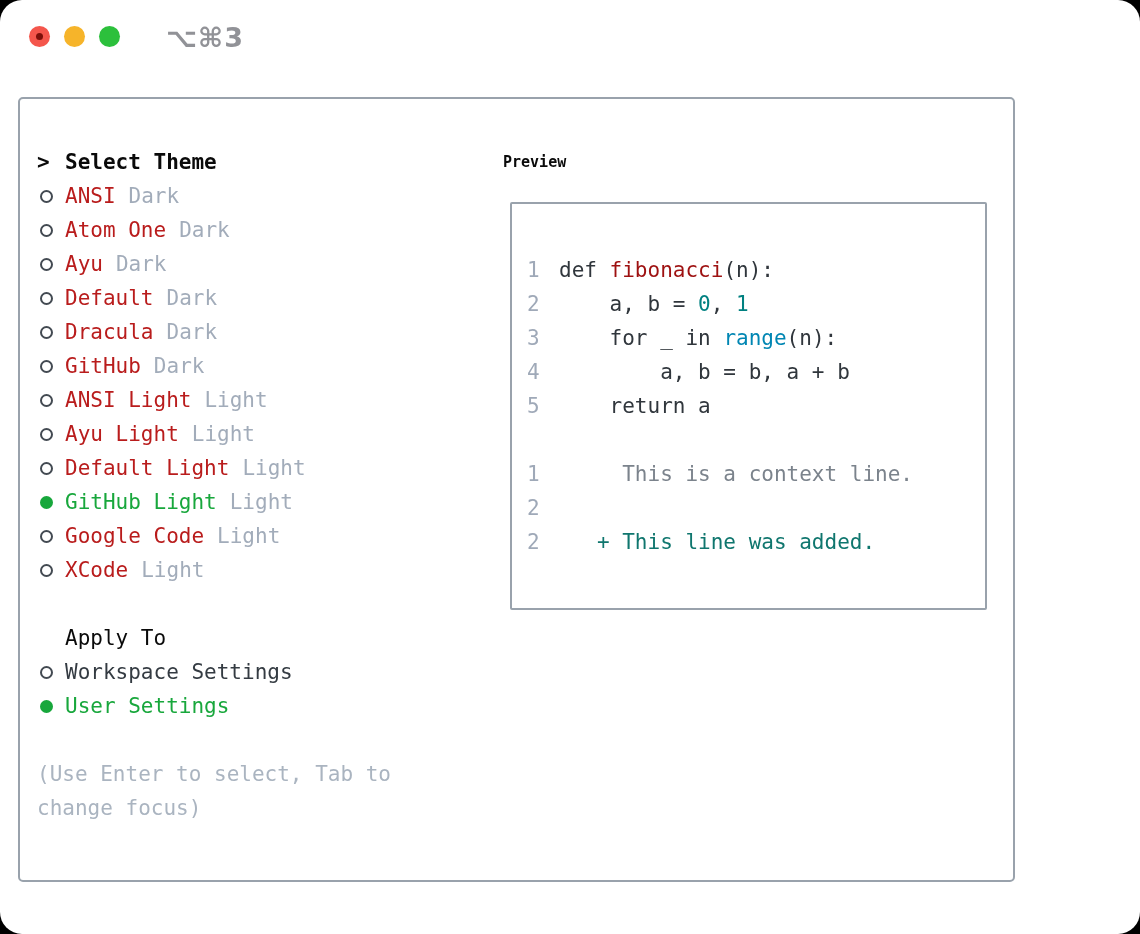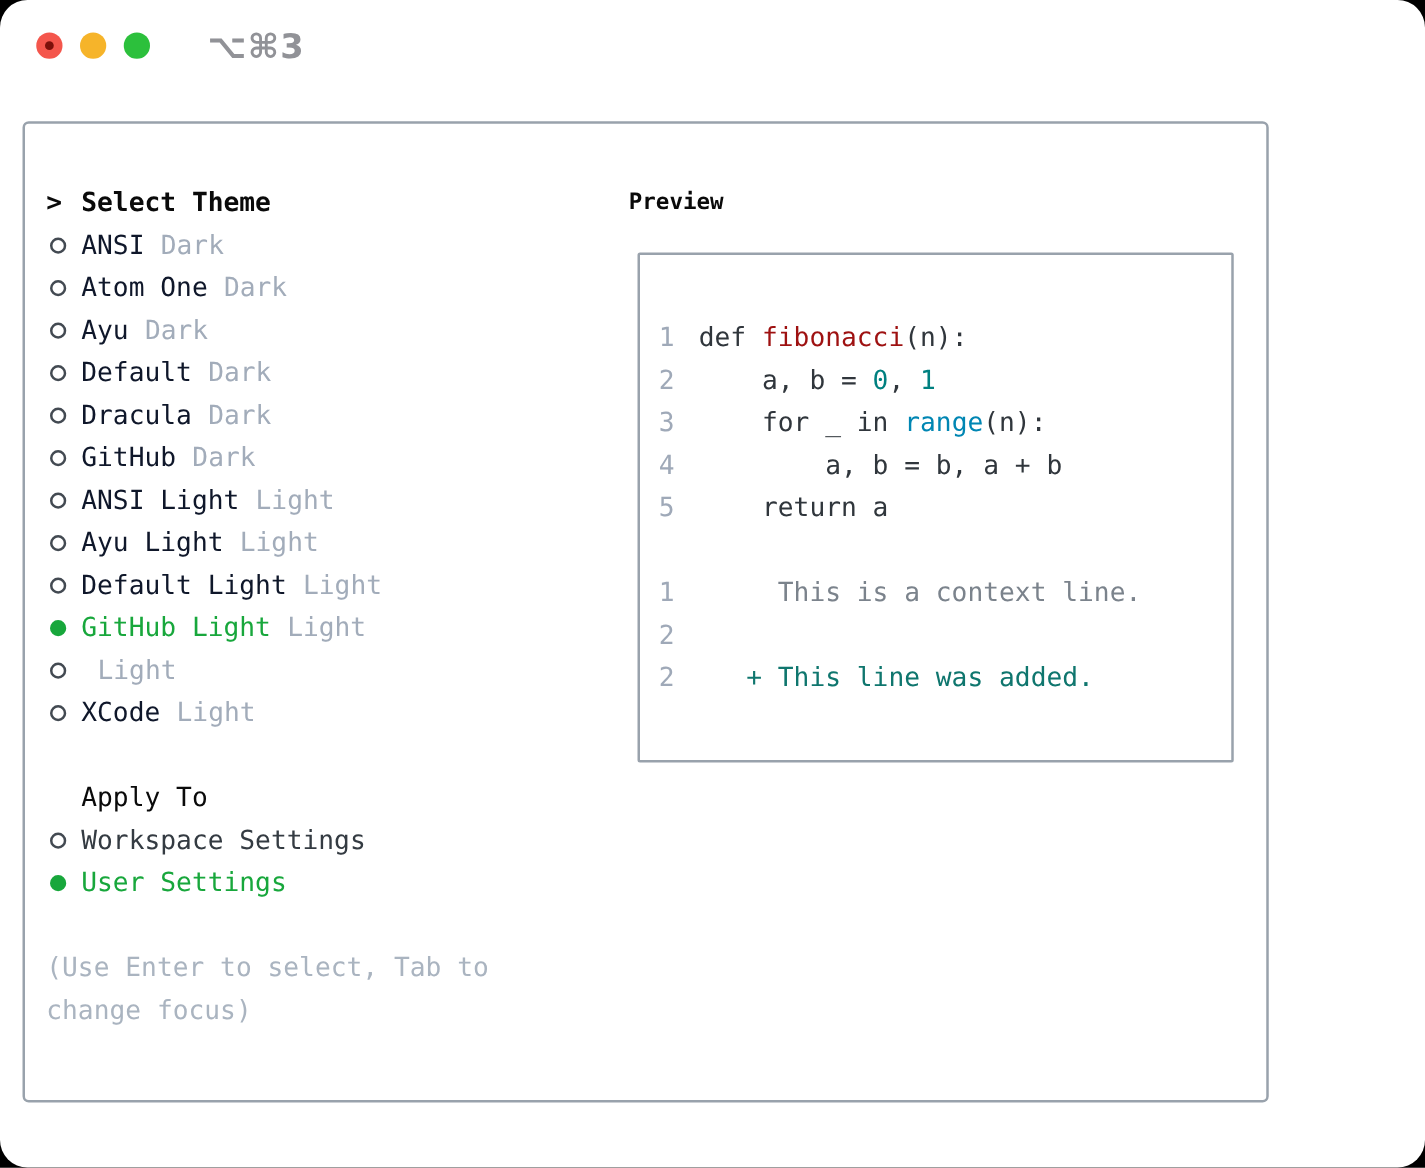--- a/index.html
+++ b/index.html
@@ -55,33 +55,33 @@
   .marker {
     display: inline-block; width: 28px; flex: 0 0 28px;
     font-weight: 700; color: #0a0a0a;
   }
   .picker-header { font-weight: 700; color: #0a0a0a; }
   .bullet {
     flex: 0 0 13px; width: 13px; height: 13px; border-radius: 50%;
     border: 2px solid #434a52; margin: 0 12px 0 3px;
   }
   .row.selected .bullet { background: #18a73c; border-color: #18a73c; }
-  .theme-name { color: #0f172a; }
+  .theme-name { color: #b91c1c; }
   .row.selected .theme-name, .row.selected .opt-label { color: #18a73c; }
   .theme-variant { color: #a2acba; margin-left: 13px; }
   .apply-header { color: #0a0a0a; }
   .opt-label { color: #343b42; }
   .blank-row { height: 34px; }
   .hint { font-size: 21px; line-height: 34px; color: #aab4c0; white-space: pre; }
 
   
   .preview-title {
     position: absolute; left: 483px; top: 46px;
     height: 34px; line-height: 34px;
-    font-size: 18px; font-weight: 700; color: #0a0a0a;
+    font-size: 15px; font-weight: 700; color: #0a0a0a;
   }
   .preview-box {
     position: absolute; left: 490px; top: 103px;
     width: 477px; height: 408px;
     border: 2px solid #99a2ac; border-radius: 2px;
     background: #ffffff;
     padding: 49px 0 0 15px;
     overflow: hidden;
   }
   .code-row { height: 34px; line-height: 34px; font-size: 21px; white-space: pre; display: flex; }
@@ -123,21 +123,21 @@
           <div class="row"><span class="bullet"></span><span class="theme-name">ANSI</span><span class="theme-variant">Dark</span></div>
           <div class="row"><span class="bullet"></span><span class="theme-name">Atom One</span><span class="theme-variant">Dark</span></div>
           <div class="row"><span class="bullet"></span><span class="theme-name">Ayu</span><span class="theme-variant">Dark</span></div>
           <div class="row"><span class="bullet"></span><span class="theme-name">Default</span><span class="theme-variant">Dark</span></div>
           <div class="row"><span class="bullet"></span><span class="theme-name">Dracula</span><span class="theme-variant">Dark</span></div>
           <div class="row"><span class="bullet"></span><span class="theme-name">GitHub</span><span class="theme-variant">Dark</span></div>
           <div class="row"><span class="bullet"></span><span class="theme-name">ANSI Light</span><span class="theme-variant">Light</span></div>
           <div class="row"><span class="bullet"></span><span class="theme-name">Ayu Light</span><span class="theme-variant">Light</span></div>
           <div class="row"><span class="bullet"></span><span class="theme-name">Default Light</span><span class="theme-variant">Light</span></div>
           <div class="row selected"><span class="bullet"></span><span class="theme-name">GitHub Light</span><span class="theme-variant">Light</span></div>
-          <div class="row"><span class="bullet"></span><span class="theme-variant">Light</span></div>
+          <div class="row"><span class="bullet"></span><span class="theme-name">Google Code</span><span class="theme-variant">Light</span></div>
           <div class="row"><span class="bullet"></span><span class="theme-name">XCode</span><span class="theme-variant">Light</span></div>
         </div>
 
       <div class="blank-row"></div>
 
       <div class="row">
         <span class="marker"> </span><span class="apply-header">Apply To</span>
       </div>
 
       <div id="apply-list">

